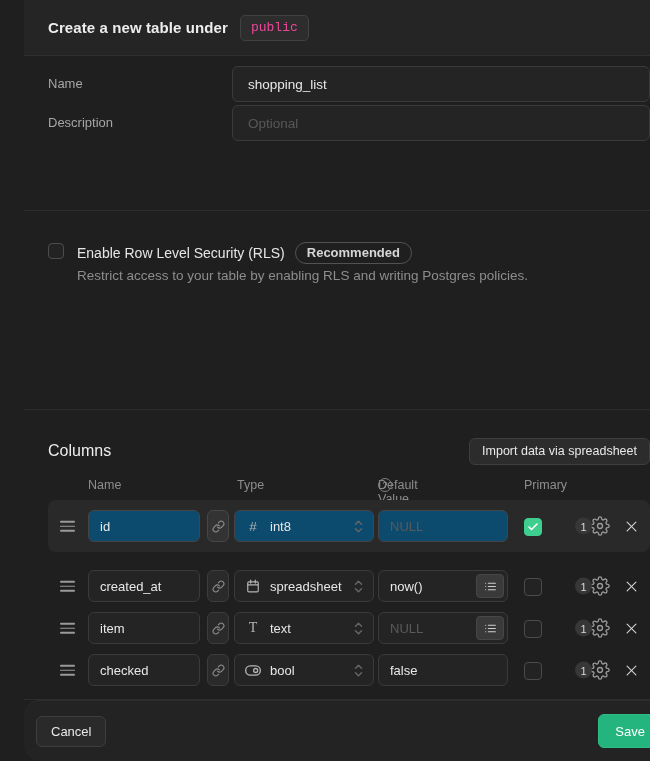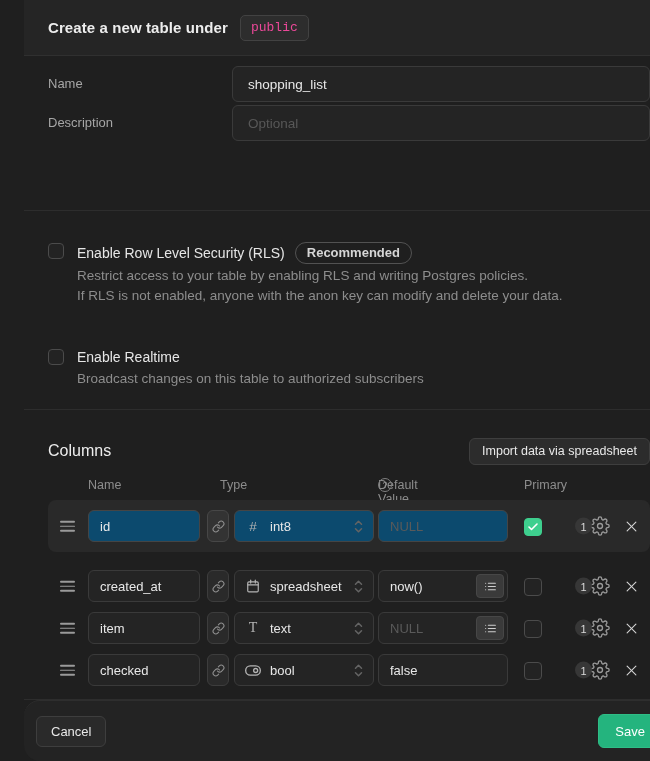--- a/index.html
+++ b/index.html
@@ -59,21 +59,21 @@
   .sec-columns { flex:0 0 290px; border-bottom:1px solid #2d2d2d; padding:28px 24px 0; }
   .cols-titlebar { display:flex; align-items:center; justify-content:space-between; height:26px; }
   .cols-title { font-size:16px; font-weight:500; color:#ededed; }
   .import-btn {
     background:#2c2c2c; border:1px solid #3e3e3e; border-radius:6px;
     color:#e8e8e8; font-size:12.5px; padding:5px 12px 6px; cursor:pointer;
     font-family:"Liberation Sans","DejaVu Sans",sans-serif;
   }
   .cols-head { position:relative; height:14px; margin:14px 0 8px; font-size:12.5px; color:#8d8d8d; }
   .cols-head span { position:absolute; top:0; }
-  .ch-name { left:40px; } .ch-type { left:172px;text-align:center; }
+  .ch-name { left:40px; } .ch-type { left:189px;text-align:center; }
   .ch-default { left:330px; display:flex; align-items:center; gap:7px; }
   .ch-primary { left:476px; }
   .help-icon {
     width:14px; height:14px; border:1.2px solid #7f7f7f; border-radius:50%;
     display:inline-flex; align-items:center; justify-content:center;
     font-size:9px; color:#9a9a9a; line-height:1;
   }
 
   .col-row { position:relative; height:32px; margin-bottom:10px; }
   .col-row.highlight { height:52px; margin-bottom:18px; background:#292929; border-radius:8px; }
@@ -166,30 +166,20 @@
 
   <div class="sec-toggles">
     <div class="toggle-row">
       <span class="checkbox"></span>
       <div>
         <div class="toggle-label-line">
           <span class="toggle-label">Enable Row Level Security (RLS)</span>
           <span class="pill-badge">Recommended</span>
         </div>
         <div class="toggle-desc">Restrict access to your table by enabling RLS and writing Postgres policies.</div>
-        <div class="toggle-desc">If RLS is not enabled, anyone with the anon key can modify and delete your data.</div>
-      </div>
-    </div>
-    <div class="toggle-row">
-      <span class="checkbox"></span>
-      <div>
-        <div class="toggle-label-line">
-          <span class="toggle-label">Enable Realtime</span>
-        </div>
-        <div class="toggle-desc">Broadcast changes on this table to authorized subscribers</div>
       </div>
     </div>
   </div>
 
   <div class="sec-columns">
     <div class="cols-titlebar">
       <span class="cols-title">Columns</span>
       <button class="import-btn">Import data via spreadsheet</button>
     </div>
     <div class="cols-head">

